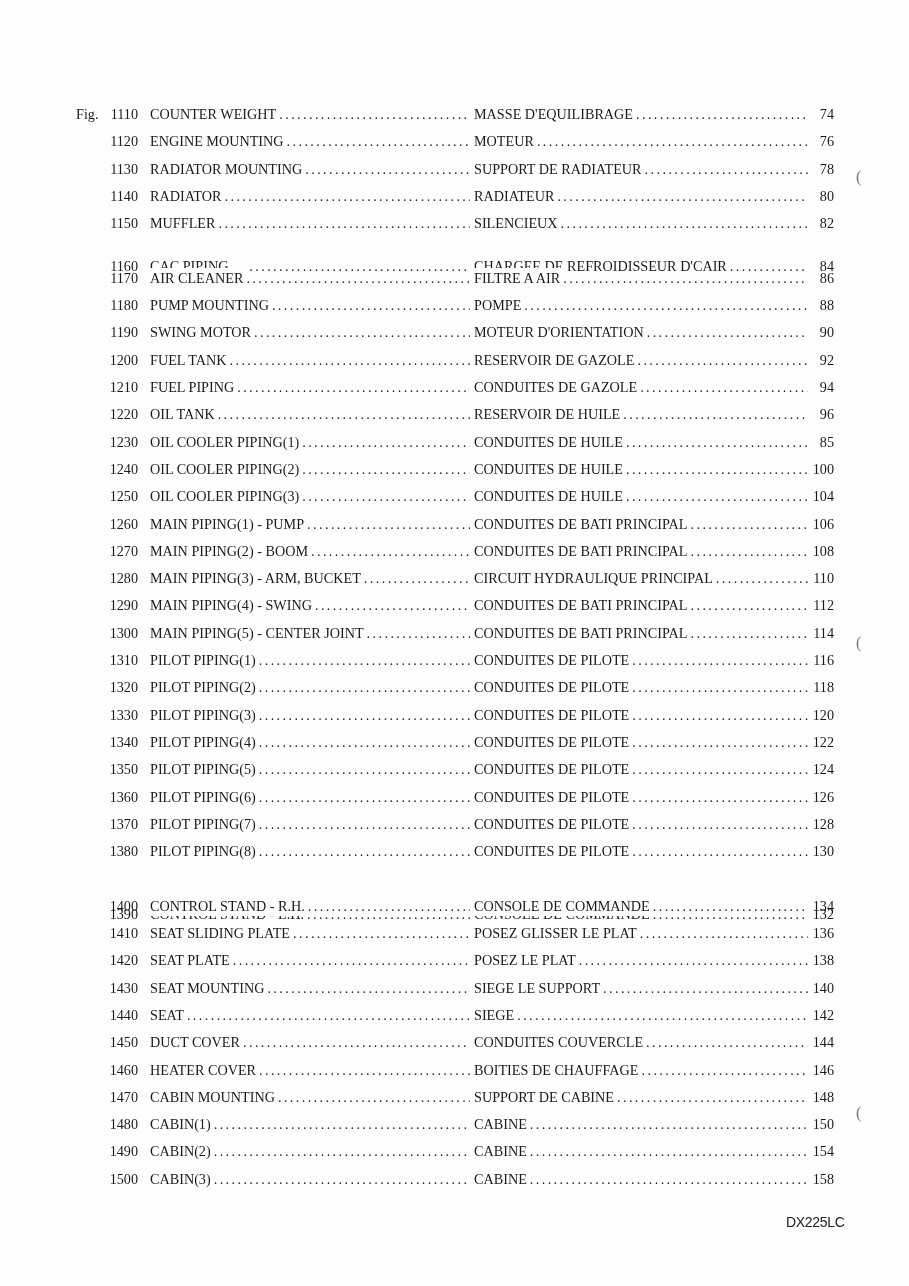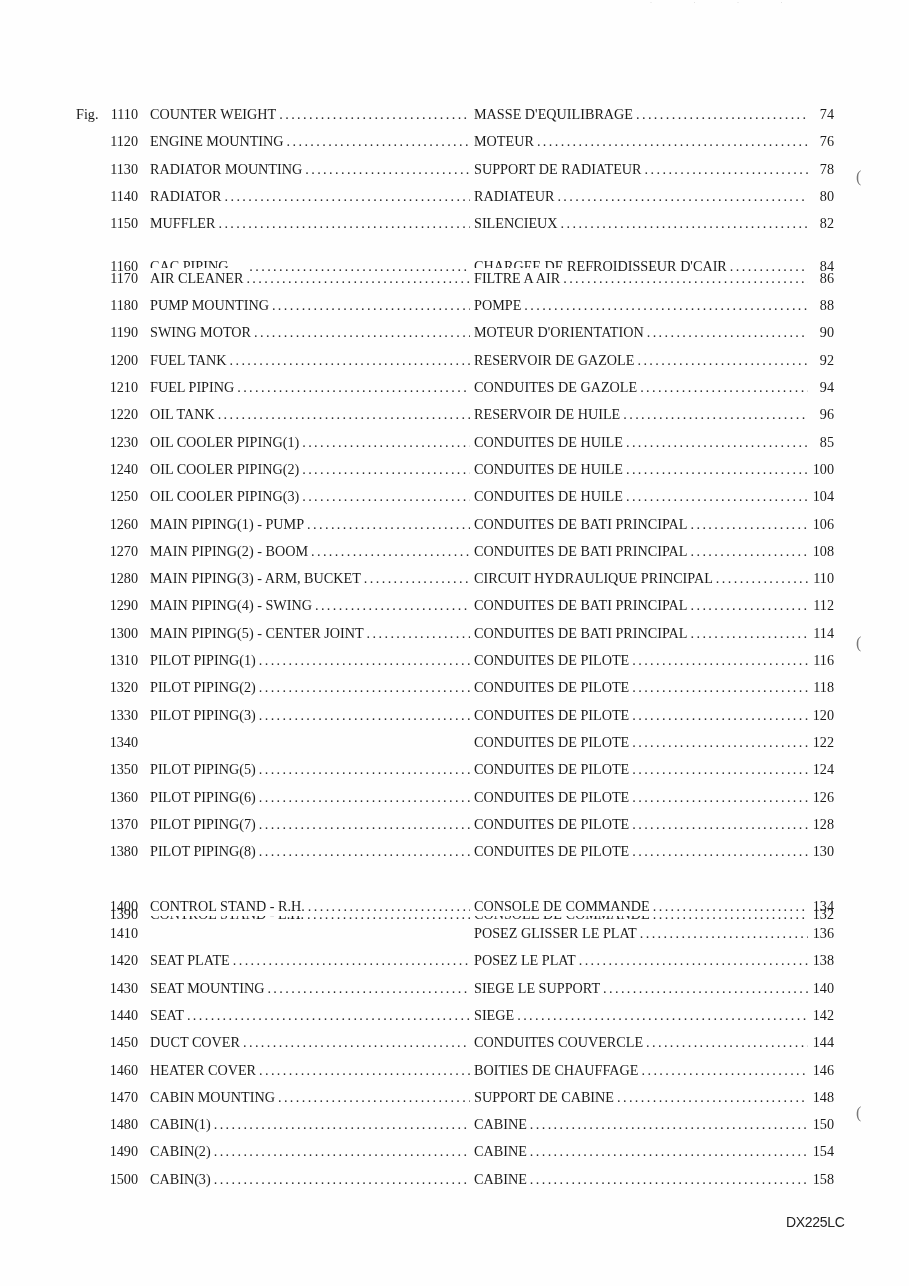--- a/index.html
+++ b/index.html
@@ -412,20 +412,24 @@
     </span>
     <span class="fr">
       <span class="label-text">CONDUITES DE PILOTE</span>
       <span class="leader"></span>
     </span>
     <span class="page-num">120</span>
   </div>
       <div class="row" style="top: 627.9px;">
     <span class="fig-prefix"></span>
     <span class="fig-num">1340</span>
+    <span class="en">
+      <span class="label-text">PILOT PIPING(4)</span>
+      <span class="leader"></span>
+    </span>
     <span class="fr">
       <span class="label-text">CONDUITES DE PILOTE</span>
       <span class="leader"></span>
     </span>
     <span class="page-num">122</span>
   </div>
       <div class="row" style="top: 655.2px;">
     <span class="fig-prefix"></span>
     <span class="fig-num">1350</span>
     <span class="en">
@@ -499,20 +503,24 @@
     </span>
     <span class="fr">
       <span class="label-text">CONSOLE DE COMMANDE</span>
       <span class="leader"></span>
     </span>
     <span class="page-num">134</span>
   </div>
       <div class="row" style="top: 819px;">
     <span class="fig-prefix"></span>
     <span class="fig-num">1410</span>
+    <span class="en">
+      <span class="label-text">SEAT SLIDING PLATE</span>
+      <span class="leader"></span>
+    </span>
     <span class="fr">
       <span class="label-text">POSEZ GLISSER LE PLAT</span>
       <span class="leader"></span>
     </span>
     <span class="page-num">136</span>
   </div>
       <div class="row" style="top: 846.3px;">
     <span class="fig-prefix"></span>
     <span class="fig-num">1420</span>
     <span class="en">

